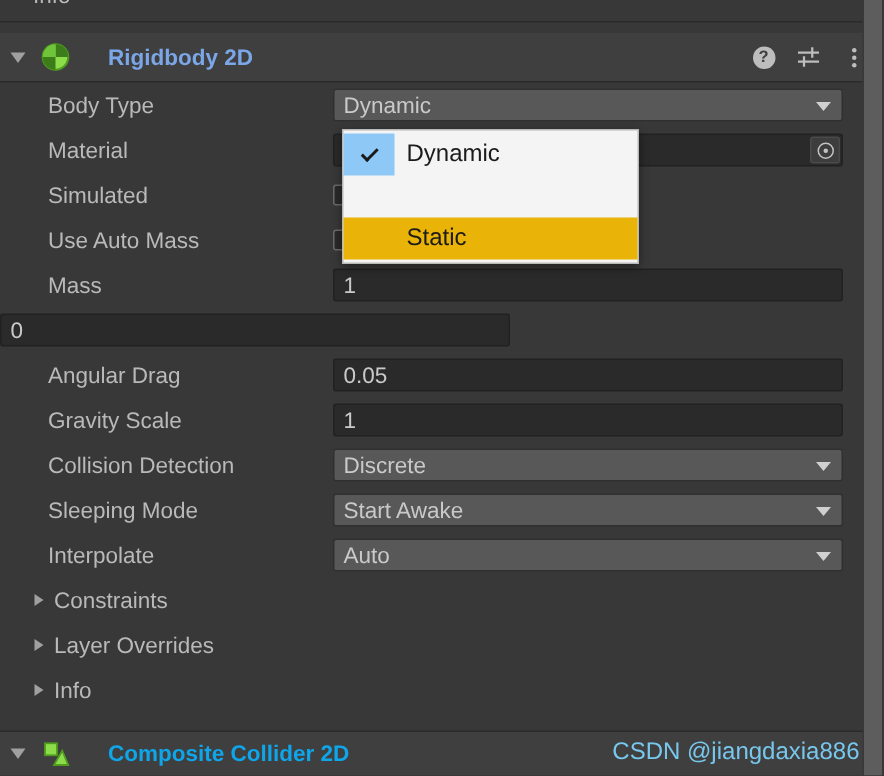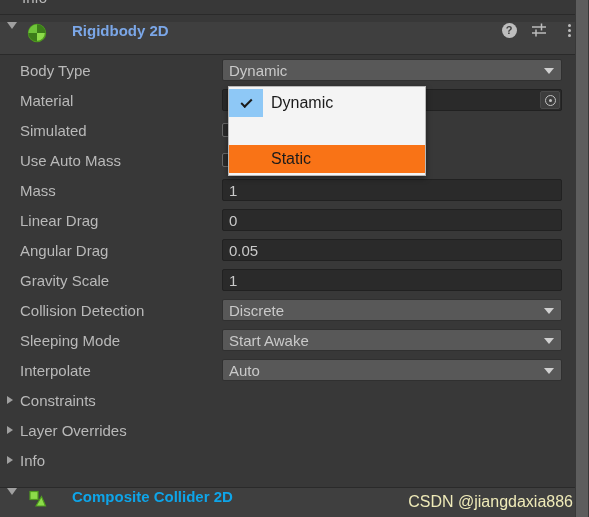--- a/index.html
+++ b/index.html
@@ -46,21 +46,21 @@
 
   
   .comp-header {
     position: absolute;
     left: 0;
     width: 587px;
     height: 33px;
     background: #3f3f3f;
     border-bottom: 1px solid #2a2a2a;
     display: flex;
-    align-items: flex-start;
+    align-items: center;
   }
   #rb-header { top: 22px; }
   #cc-header { top: 487px; height: 30px; border-bottom: none; border-top: 1px solid #2a2a2a; }
 
   .foldout {
     width: 0; height: 0;
     border-left: 6px solid #a0a0a0;
     border-top: 4.5px solid transparent;
     border-bottom: 4.5px solid transparent;
     flex: none;
@@ -111,30 +111,31 @@
   
   .rows { position: absolute; left: 0; top: 55px; width: 575px; }
   .row {
     position: relative;
     height: 30px;
     display: flex;
     align-items: center;
   }
   .row .label {
     width: 222px;
-    padding-left: 20px;
+    padding-left: 32px;
     font-size: 15px;
     color: #b9b9b9;
     white-space: nowrap;
     flex: none;
   }
   .row .label.fold-label {
     padding-left: 0;
     display: flex;
     align-items: center;
+    margin-left: 16px;
   }
   .row .label.fold-label .fold-slot { width: 20px; }
 
   .field {
     position: relative;
     width: 340px;
     height: 22px;
     flex: none;
   }
 
@@ -249,40 +250,40 @@
   }
   .dd-check {
     width: 34px;
     height: 28px;
     flex: none;
     display: flex;
     align-items: center;
     justify-content: center;
   }
   .dd-item.checked .dd-check { background: #8ec8f6; }
-  .dd-item.highlight { background: #f97316; }
+  .dd-item.highlight { background: #eab308; }
   .dd-label { padding-left: 8px; white-space: nowrap; }
   .tick {
     width: 11px; height: 6px;
     border-left: 2px solid #1b1b1b;
     border-bottom: 2px solid #1b1b1b;
     transform: rotate(-45deg);
     margin-top: -3px;
   }
 
   
   .watermark {
     position: absolute;
     right: 16px;
     top: 487px;
     height: 30px;
     display: flex;
     align-items: center;
     font-size: 16px;
-    color: #fef9c3;
+    color: #7dd3fc;
     opacity: 0.92;
     pointer-events: none;
     white-space: nowrap;
   }
 </style>
 </head>
 <body>
 
 <div id="app">
 
@@ -354,21 +355,20 @@
         <div class="label">Use Auto Mass</div>
         <span class="checkbox"></span>
       </div>
       <div class="row">
         <div class="label">Mass</div>
         <div class="field">
           <div class="text-field">1</div>
         </div>
       </div>
       <div class="row">
-        <div class="label">Linear Drag</div>
         <div class="field">
           <div class="text-field">0</div>
         </div>
       </div>
       <div class="row">
         <div class="label">Angular Drag</div>
         <div class="field">
           <div class="text-field">0.05</div>
         </div>
       </div>

